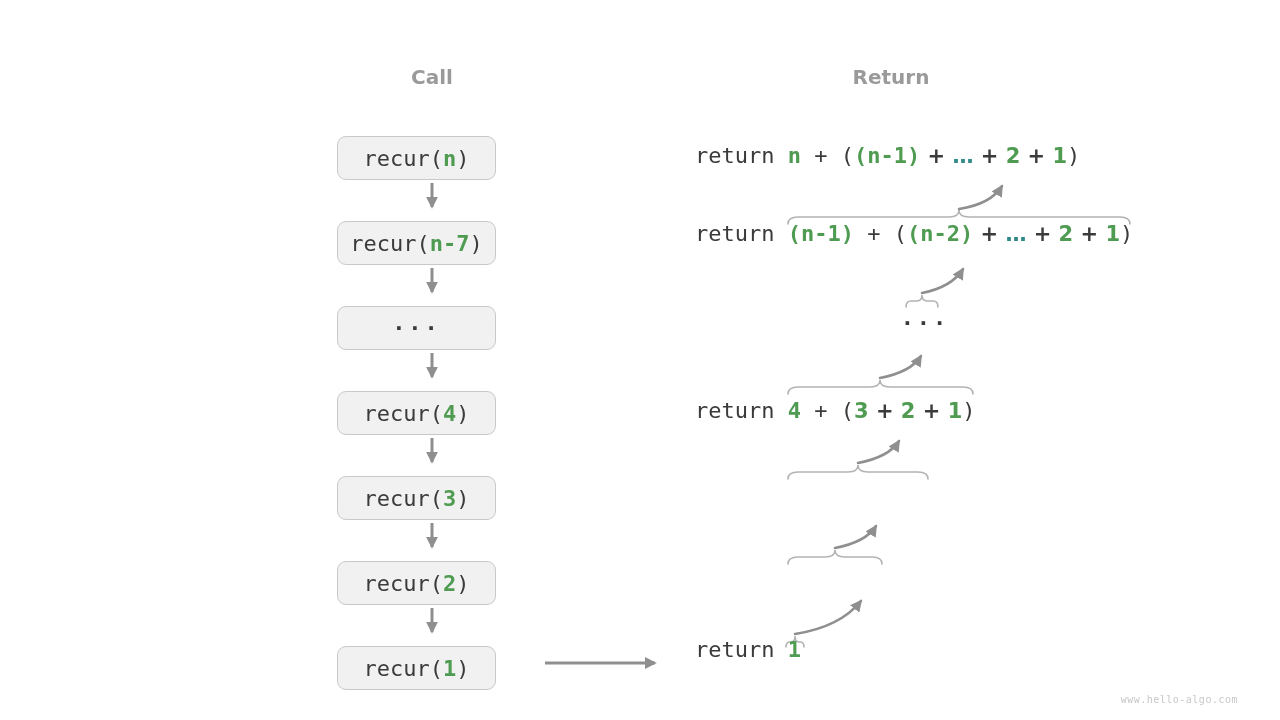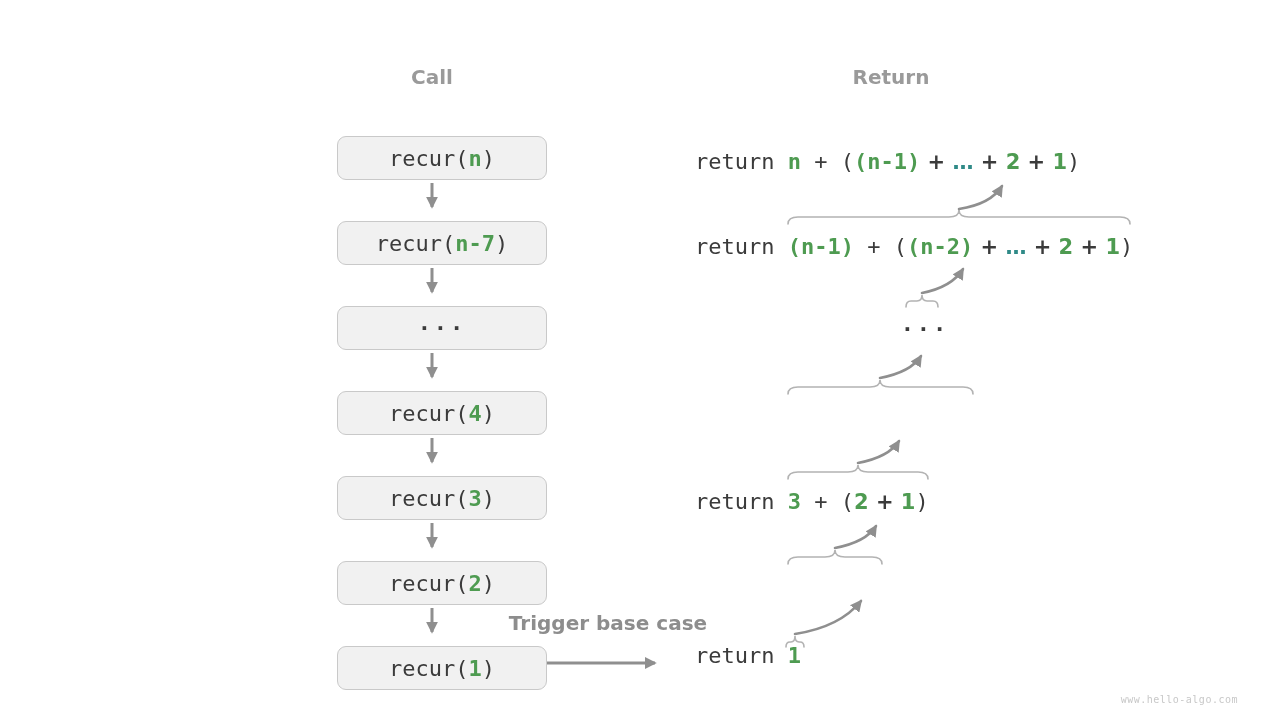--- a/index.html
+++ b/index.html
@@ -9,33 +9,33 @@
   }
   .hdr{
     position:absolute;transform:translate(-50%,-50%);
     font-family:"DejaVu Sans","Liberation Sans",sans-serif;
     font-weight:bold;font-size:20px;color:#9a9a9a;white-space:nowrap;
   }
   #hdr-call{left:432px;top:61px;}
   #hdr-return{left:891px;top:61px;}
 
   .call-box{
-    position:absolute;left:337px;width:210px;height:44px;box-sizing:border-box;
+    position:absolute;left:337px;width:159px;height:44px;box-sizing:border-box;
     background:#f1f1f1;border:1.5px solid #c9c9c9;border-radius:9px;
     display:flex;align-items:center;justify-content:center;
     font-size:22px;white-space:pre;
   }
   .cb1{top:120px}.cb2{top:205px}.cb3{top:290px}.cb4{top:375px}
   .cb5{top:460px}.cb6{top:545px}.cb7{top:630px}
 
   .ret-row{
-    position:absolute;left:695px;height:28px;line-height:36px;
+    position:absolute;left:695px;height:28px;line-height:24px;
     font-size:22px;white-space:pre;
   }
-  .rr1{top:128px}.rr2{top:213px}.rr4{top:383px}
+  .rr1{top:128px}.rr2{top:206px}.rr4{top:383px}
   .rr5{top:468px}.rr6{top:553px}.rr7{top:622px}
   .rr3{top:296px;left:895px;width:60px;text-align:center;}
 
   .tk-d{color:#3b3b3b;}
   .tk-g{color:#4e9b51;font-weight:bold;}
   .tk-dt{color:#3b3b3b;font-family:"DejaVu Sans","Liberation Sans",sans-serif;font-weight:bold;font-size:21px;}
   .tk-gt{color:#4e9b51;font-family:"DejaVu Sans","Liberation Sans",sans-serif;font-weight:bold;font-size:21px;}
   .tk-e{color:#2f8a87;font-family:"DejaVu Sans","Liberation Sans",sans-serif;font-weight:bold;font-size:21px;}
   .tk-dots{color:#3b3b3b;font-weight:bold;letter-spacing:3px;}
 
@@ -96,20 +96,19 @@
   <div class="call-box cb2"><span class="tk-d">recur(</span><span class="tk-g">n-7</span><span class="tk-d">)</span></div>
   <div class="call-box cb3"><span class="tk-dots">···</span></div>
   <div class="call-box cb4"><span class="tk-d">recur(</span><span class="tk-g">4</span><span class="tk-d">)</span></div>
   <div class="call-box cb5"><span class="tk-d">recur(</span><span class="tk-g">3</span><span class="tk-d">)</span></div>
   <div class="call-box cb6"><span class="tk-d">recur(</span><span class="tk-g">2</span><span class="tk-d">)</span></div>
   <div class="call-box cb7"><span class="tk-d">recur(</span><span class="tk-g">1</span><span class="tk-d">)</span></div>
 
   <div class="ret-row rr1"><span class="tk-d">return </span><span class="tk-g">n</span><span class="tk-d"> + (</span><span class="tk-g">(n-1)</span><span class="tk-dt"> + </span><span class="tk-e">…</span><span class="tk-dt"> + </span><span class="tk-gt">2</span><span class="tk-dt"> + </span><span class="tk-gt">1</span><span class="tk-d">)</span></div>
   <div class="ret-row rr2"><span class="tk-d">return </span><span class="tk-g">(n-1)</span><span class="tk-d"> + (</span><span class="tk-g">(n-2)</span><span class="tk-dt"> + </span><span class="tk-e">…</span><span class="tk-dt"> + </span><span class="tk-gt">2</span><span class="tk-dt"> + </span><span class="tk-gt">1</span><span class="tk-d">)</span></div>
   <div class="ret-row rr3"><span class="tk-dots">···</span></div>
-  <div class="ret-row rr5"><span class="tk-d">return </span><span class="tk-g">3</span><span class="tk-d"> + (</span><span class="tk-gt">2</span><span class="tk-dt"> + </span><span class="tk-gt">1</span><span class="tk-d">)</span></div>
+  <div class="ret-row rr4"><span class="tk-d">return </span><span class="tk-g">4</span><span class="tk-d"> + (</span><span class="tk-gt">3</span><span class="tk-dt"> + </span><span class="tk-gt">2</span><span class="tk-dt"> + </span><span class="tk-gt">1</span><span class="tk-d">)</span></div>
   <div class="ret-row rr7"><span class="tk-d">return </span><span class="tk-g">1</span></div>
 
-  <div class="trigger">Trigger base case</div>
 
   <div class="watermark">www.hello-algo.com</div>
 
 </div>
 
 </body></html>

